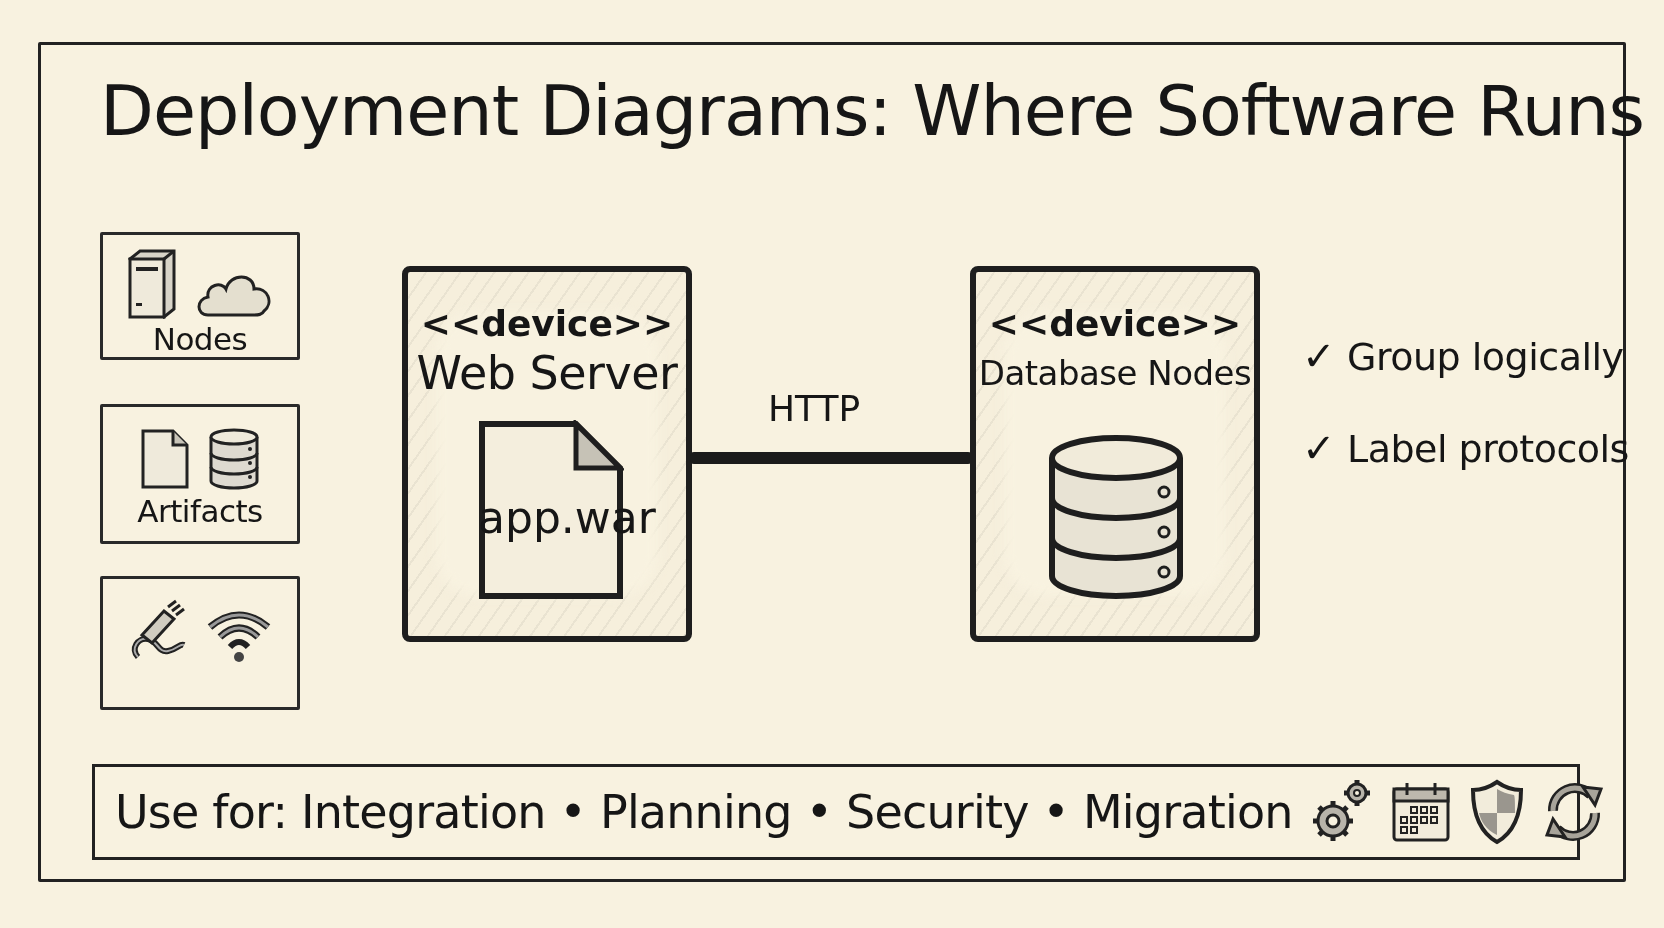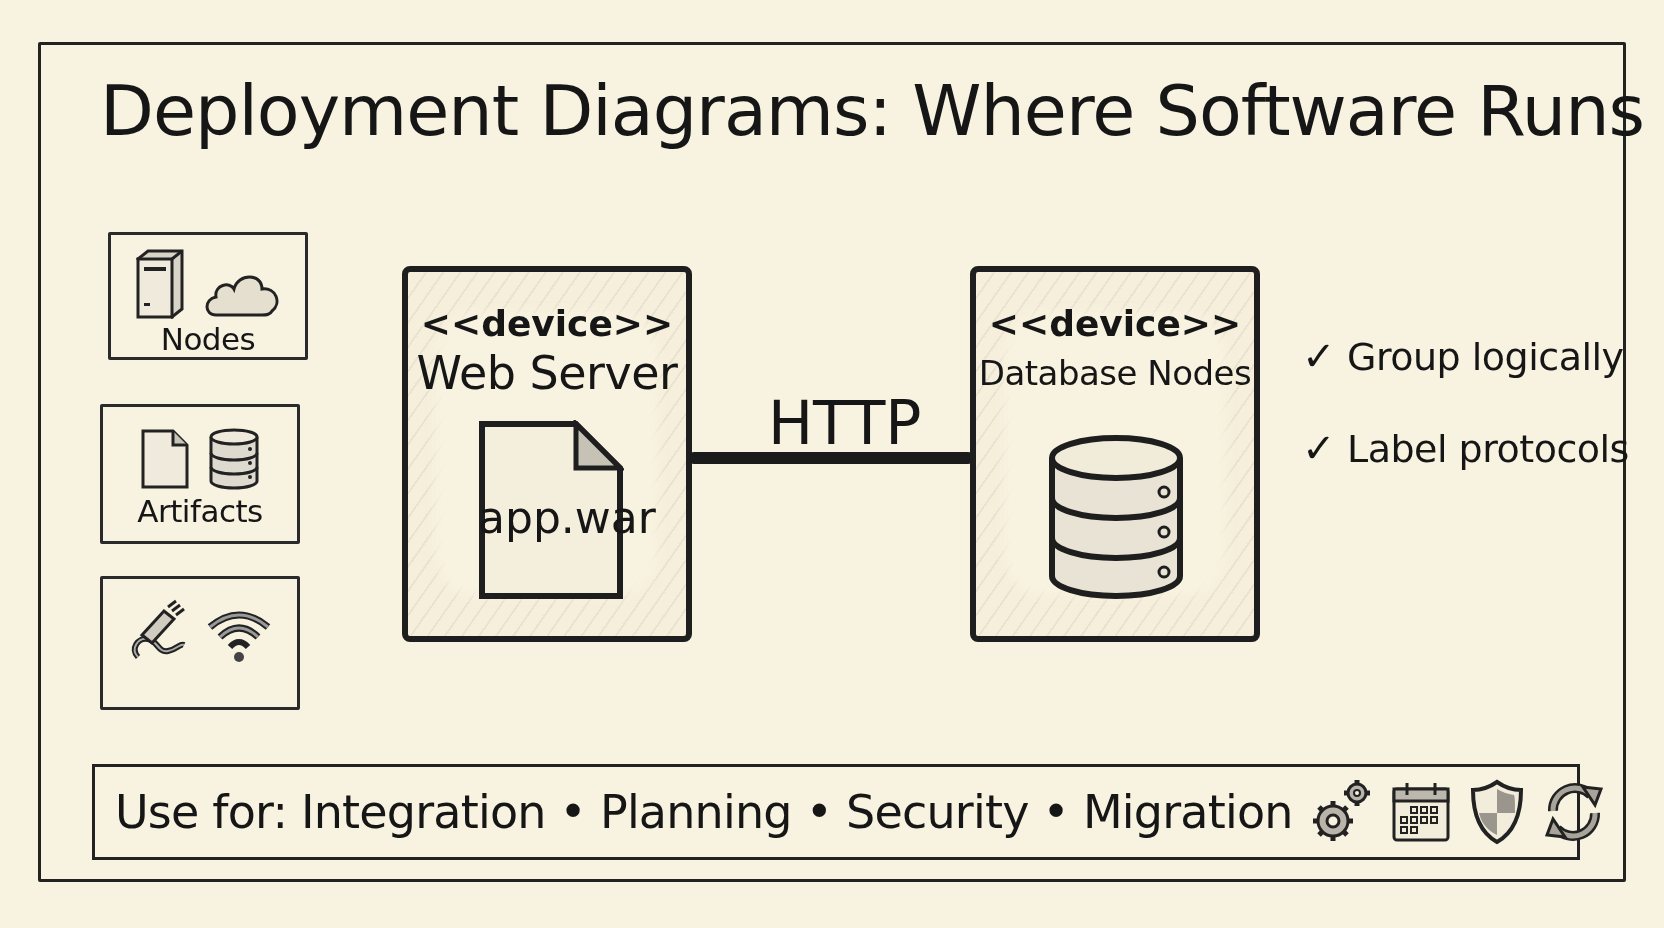--- a/index.html
+++ b/index.html
@@ -32,41 +32,41 @@
     background: repeating-linear-gradient(125deg, rgba(0,0,0,0.05) 0 2px, transparent 2px 14px), #f6efdc;
     text-align: center;
   }
   .node .inner {
     position: absolute; left: 28px; right: 28px; top: 40px; bottom: 40px;
     background: #f8f2e0; border-radius: 40px; filter: blur(6px);
   }
   .node .stereo { position: relative; font-size: 36px; margin-top: 28px; line-height: 48px; font-weight: bold; }
   .node .name { position: relative; font-size: 46px; line-height: 50px; letter-spacing: -0.5px; }
   .connector { position: absolute; left: 690px; top: 452px; width: 282px; height: 12px; background: #1b1b1b; border-radius: 4px; }
-  .conn-label { position: absolute; left: 768px; top: 388px; font-size: 60px; }
+  .conn-label { position: absolute; left: 768px; top: 388px; font-size: 36px; }
   .checklist { position: absolute; left: 1302px; top: 328px; }
   .check-item { font-size: 38px; height: 92px; line-height: 56px; white-space: nowrap; letter-spacing: -0.5px; }
   .check-item .tick { font-weight: bold; margin-right: 12px; font-size: 40px; }
   .usebar {
     position: absolute; left: 92px; top: 764px; width: 1488px; height: 96px;
     border: 3px solid #222; box-sizing: border-box;
     display: flex; align-items: center; padding-left: 20px;
   }
   .usebar .text { font-size: 46px; white-space: nowrap; letter-spacing: -0.8px; }
   .usebar .sep { margin: 0 14px; }
   .usebar .icons { display: flex; gap: 18px; margin-left: 18px; align-items: center; }
 </style>
 </head>
 <body>
 
 <div class="frame"></div>
 
 <div class="title">Deployment Diagrams: Where Software Runs</div>
 
-<div class="legend-box" style="top:232px;height:128px;margin-left:8px;">
+<div class="legend-box" style="top:232px;height:128px;">
   <div class="icons">
     <svg width="54" height="72" viewBox="0 0 54 72">
       <path d="M6 12 L16 4 L50 4 L50 62 L40 70 Z" fill="#d8d4c8" stroke="#222" stroke-width="3"></path>
       <rect x="6" y="12" width="34" height="58" fill="#efeadb" stroke="#222" stroke-width="3"></rect>
       <path d="M40 12 L50 4" stroke="#222" stroke-width="3"></path>
       <rect x="12" y="20" width="22" height="4" fill="#222"></rect>
       <rect x="12" y="56" width="6" height="3" fill="#222"></rect>
     </svg>
     <svg width="82" height="52" viewBox="0 0 82 52">
       <path d="M14 48 C2 48 2 32 14 30 C12 18 28 14 32 22 C36 6 60 6 60 22 C74 20 80 36 70 44 C68 48 64 48 60 48 Z" fill="#e4dfcf" stroke="#222" stroke-width="3"></path>

